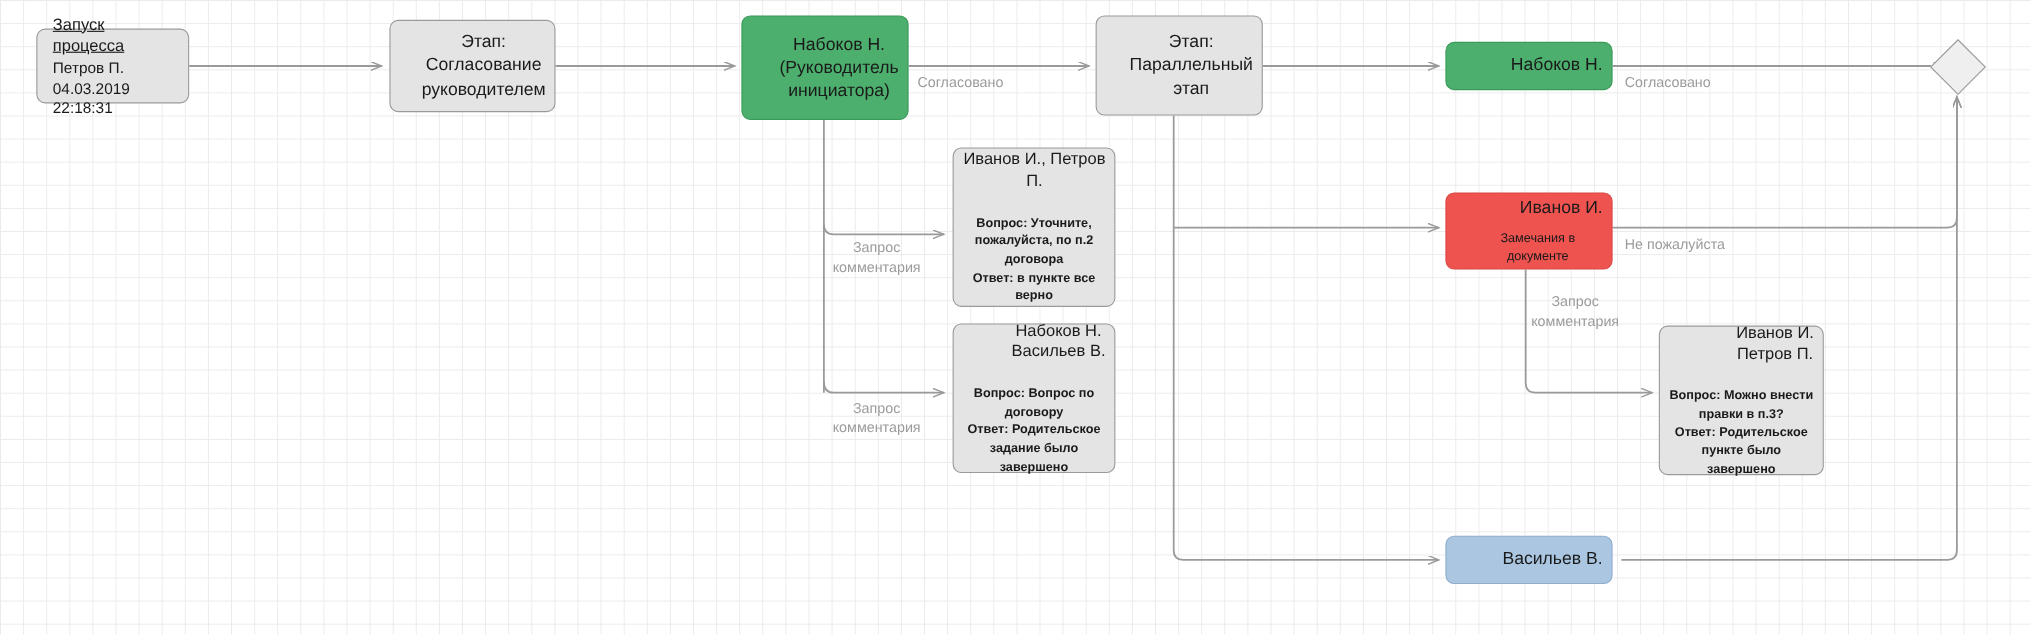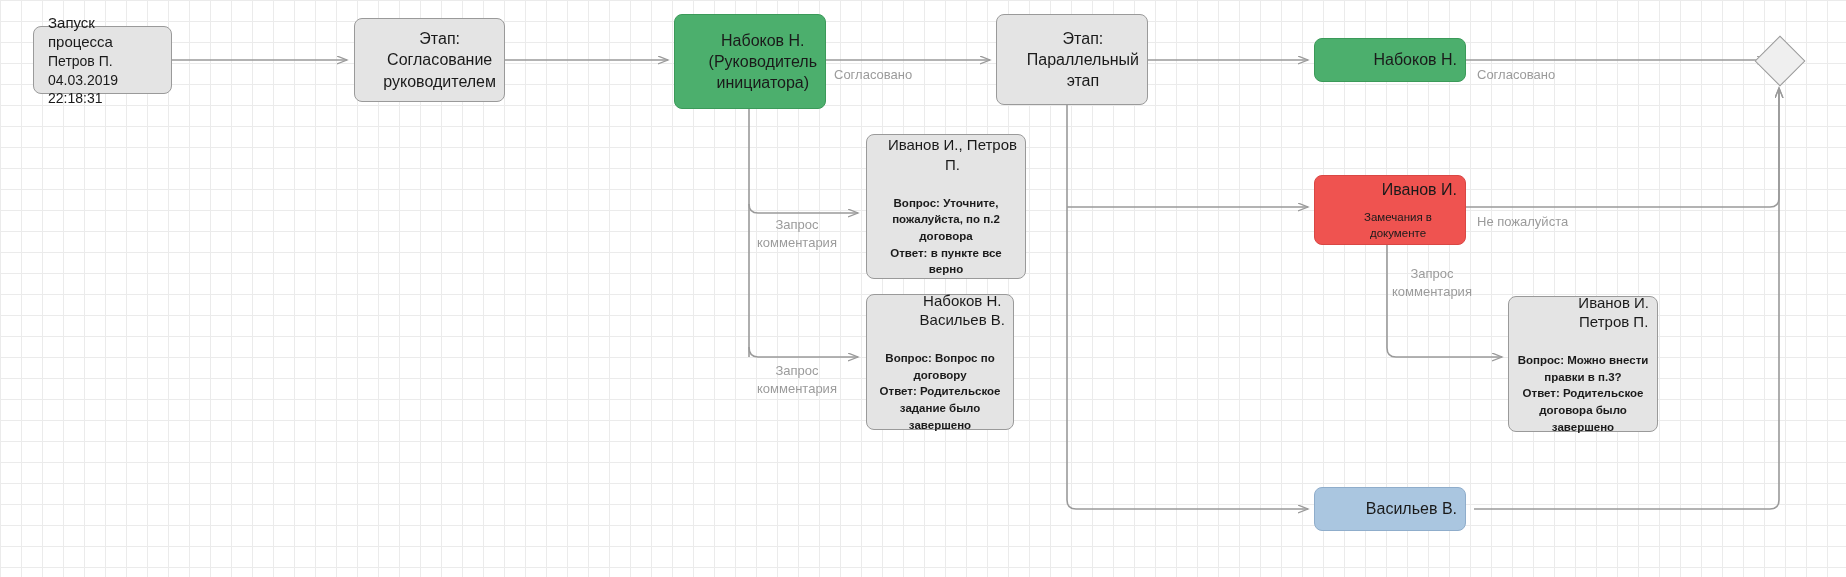--- a/index.html
+++ b/index.html
@@ -54,20 +54,21 @@
   }
   .node .sub {
     font-size: 13px;
     white-space: pre-line;
     margin-left: 16px;
   }
   .node.start .title {
     font-size: 15px;
     text-align: left;
     align-self: flex-start;
+    text-decoration: underline;
   }
   .node.start {
     align-items: flex-start;
     justify-content: center;
     padding-left: 14px;
   }
   .node.start .meta {
     font-size: 14px;
     text-align: left;
     align-self: flex-start;
@@ -165,21 +166,21 @@
 (Руководитель
 инициатора)</div>
   </div>
 
   <div class="node gray" style="left:996px; top:14px; width:152px; height:91px;">
     <div class="title">Этап:
 Параллельный
 этап</div>
   </div>
 
-  <div class="node gray comment" style="left:866px; top:134px; width:160px; height:145px;">
+  <div class="node gray comment" style="left:866px; top:134px; width:148px; height:145px;">
     <div class="title">Иванов И., Петров
 П.</div>
     <div class="body">Вопрос: Уточните,
 пожалуйста, по п.2
 договора
 Ответ: в пункте все верно</div>
   </div>
 
   <div class="node gray comment" style="left:866px; top:294px; width:148px; height:136px;">
     <div class="title">Набоков Н.
@@ -198,21 +199,21 @@
     <div class="title">Иванов И.</div>
     <div class="sub">Замечания в документе</div>
   </div>
 
   <div class="node gray comment" style="left:1508px; top:296px; width:150px; height:136px;">
     <div class="title">Иванов И.
 Петров П.</div>
     <div class="body">Вопрос: Можно внести
 правки в п.3?
 Ответ: Родительское
-договора было завершено</div>
+пункте было завершено</div>
   </div>
 
   <div class="node blue" style="left:1314px; top:487px; width:152px; height:44px;">
     <div class="title">Васильев В.</div>
   </div>
 
   <div class="diamond" style="left:1762px; top:43px;"></div>
 
   <div class="edge-label" style="left:834px; top:66px;">Согласовано</div>
 

